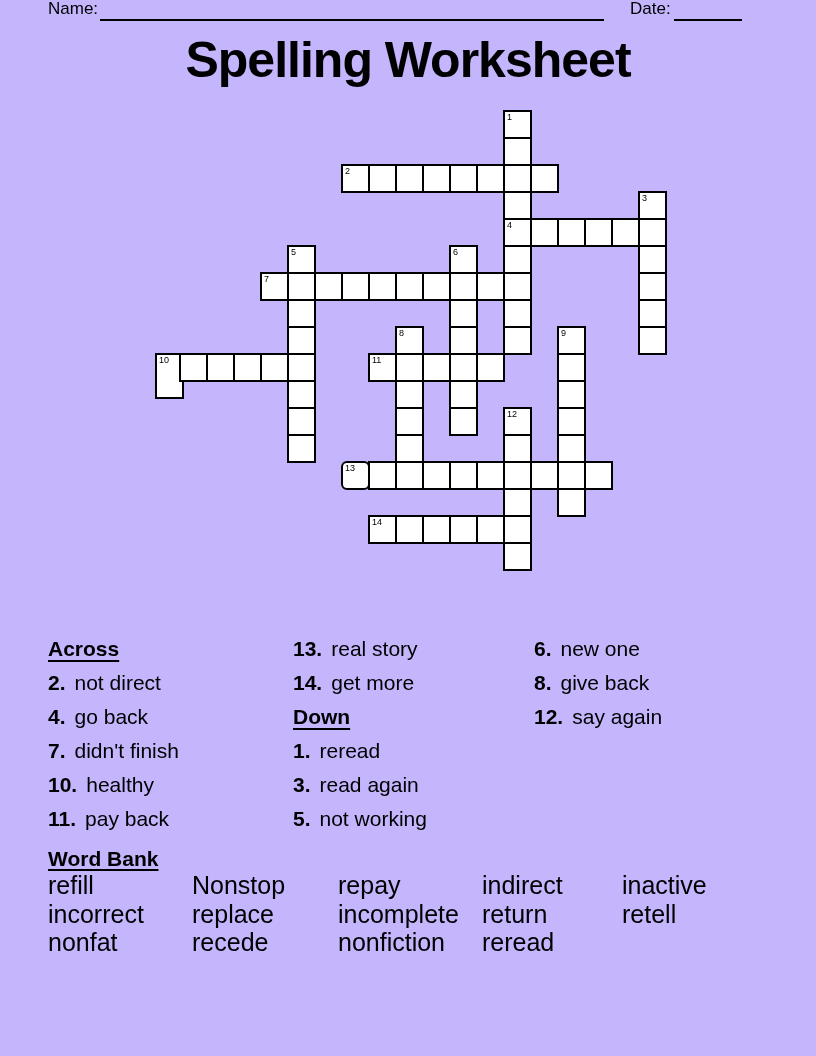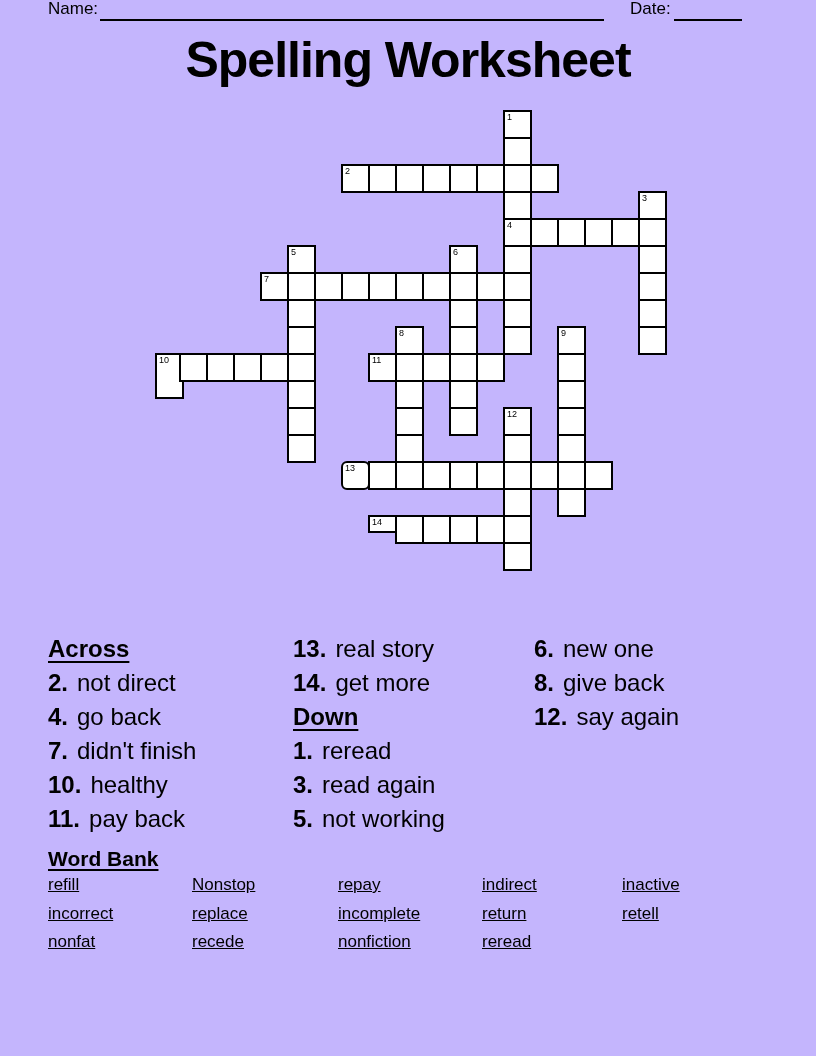--- a/index.html
+++ b/index.html
@@ -22,35 +22,35 @@
   
   .grid { position:absolute; left:0; top:0; }
   .cell {
     position:absolute; box-sizing:border-box; border:2px solid #000; background:#fff;
   }
   .cell-num {
     position:absolute; left:2px; top:0; font-size:9px; line-height:11px;
   }
   
   .clue-col {
-    position:absolute; top:632px; font-size:24px; line-height:34px; white-space:nowrap;
+    position:absolute; top:632px; font-size:21px; line-height:34px; white-space:nowrap;
   }
   .clue-row { height:34px; }
   .clue-num { font-weight:bold; margin-right:9px; }
   .clue-header {
     font-weight:bold; text-decoration:underline;
     text-decoration-thickness:2px; text-underline-offset:4px;
   }
   
   .wb-title {
     position:absolute; left:48px; top:847px; font-size:21px; font-weight:bold;
     text-decoration:underline; text-decoration-thickness:2px; text-underline-offset:3px;
   }
   .wb-col {
-    position:absolute; top:871px; font-size:17px; line-height:28.5px; white-space:nowrap;text-decoration:underline;
+    position:absolute; top:871px; font-size:25px; line-height:28.5px; white-space:nowrap;
   }
   .wb-word { height:28.5px; }
 </style>
 </head>
 <body>
 
 <div class="page">
 
   <span class="hdr-label name-label">Name:</span>
   <div class="fill-line name-line"></div>
@@ -161,21 +161,21 @@
       <div class="cell" style="left: 503px; top: 542px; width: 29px; height: 29px;"></div>
       <div class="cell" style="left: 341px; top: 461px; width: 29px; height: 29px; border-radius: 6px;">
         <span class="cell-num">13</span>
       </div>
       <div class="cell" style="left: 368px; top: 461px; width: 29px; height: 29px;"></div>
       <div class="cell" style="left: 422px; top: 461px; width: 29px; height: 29px;"></div>
       <div class="cell" style="left: 449px; top: 461px; width: 29px; height: 29px;"></div>
       <div class="cell" style="left: 476px; top: 461px; width: 29px; height: 29px;"></div>
       <div class="cell" style="left: 530px; top: 461px; width: 29px; height: 29px;"></div>
       <div class="cell" style="left: 584px; top: 461px; width: 29px; height: 29px;"></div>
-      <div class="cell" style="left: 368px; top: 515px; width: 29px; height: 18px;">
+      <div class="cell" style="left: 368px; top: 515px; width: 29px; height: 29px;">
         <span class="cell-num">14</span>
       </div>
       <div class="cell" style="left: 395px; top: 515px; width: 29px; height: 29px;"></div>
       <div class="cell" style="left: 422px; top: 515px; width: 29px; height: 29px;"></div>
       <div class="cell" style="left: 449px; top: 515px; width: 29px; height: 29px;"></div>
       <div class="cell" style="left: 476px; top: 515px; width: 29px; height: 29px;"></div>
     </div>
 
   <div class="clues">
       <div class="clue-col" style="left: 48px;">

